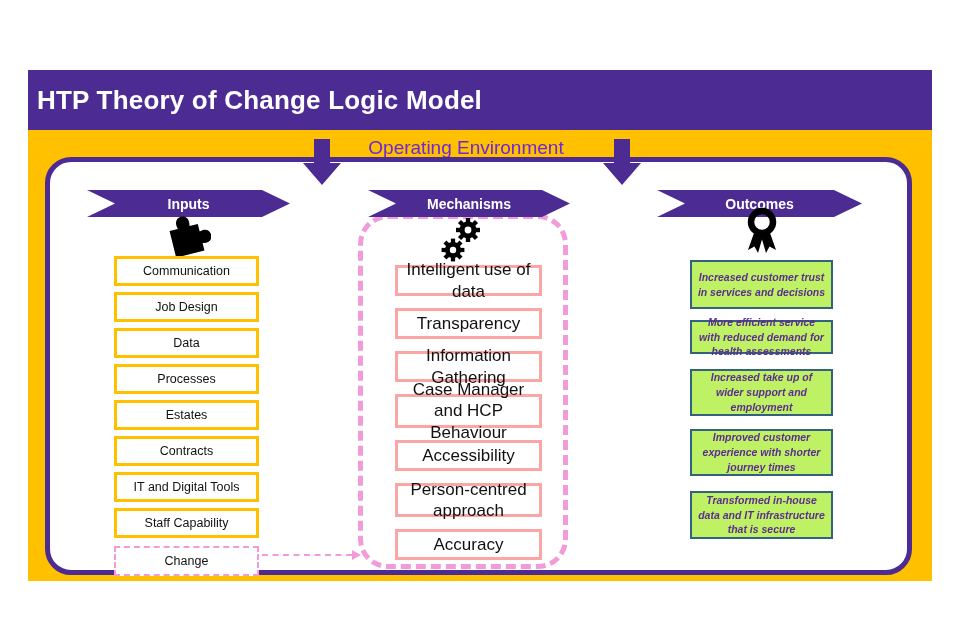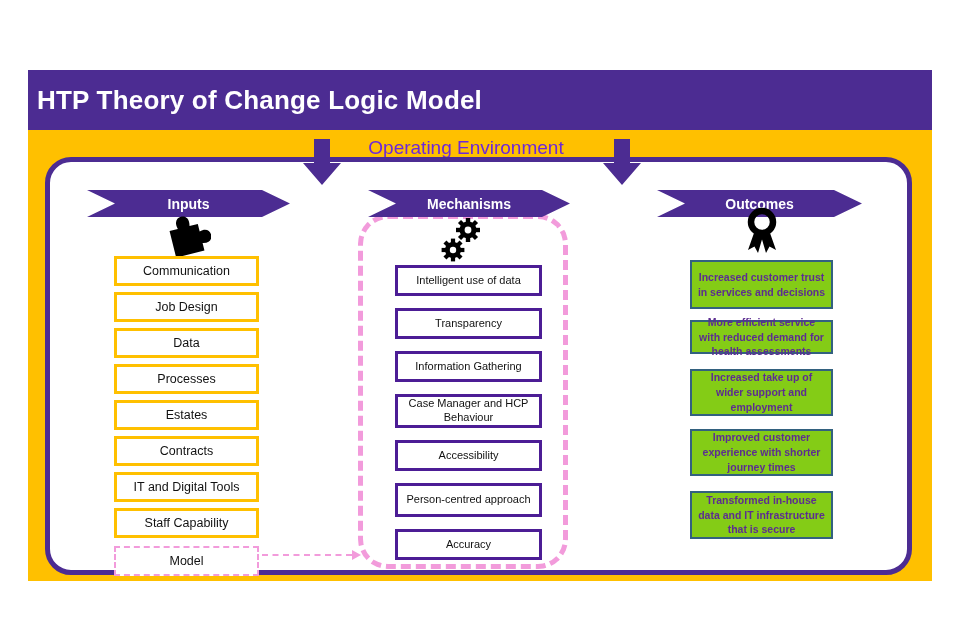--- a/index.html
+++ b/index.html
@@ -40,30 +40,30 @@
 
   .col { position:absolute; display:flex; flex-direction:column; z-index:3; }
 
   .col-inputs { left:64px; top:94px; width:145px; }
   .ibox { height:30px; margin-bottom:6px; background:#fff; border:3px solid #FFC000;
           display:flex; align-items:center; justify-content:center;
           font-size:12.5px; color:#111; text-align:center; }
   .ibox.policy { border:2.5px dashed #F29BDB; margin-top:2px; }
 
   .col-mech { left:345px; top:103px; width:147px; }
-  .mbox { margin-bottom:12px; background:#fff; border:3px solid #4c1d95;
+  .mbox { margin-bottom:12px; background:#fff; border:3px solid #fca5a5;
           display:flex; align-items:center; justify-content:center;
-          font-size:11px; color:#111; text-align:center; line-height:1.25; padding:1px 4px; }
+          font-size:17px; color:#111; text-align:center; line-height:1.25; padding:1px 4px; }
   .mbox.h1 { height:31px; }
   .mbox.h2 { height:34px; }
 
   .col-out { left:640px; top:98px; width:143px; }
-  .obox { background:#84cc16; border:2.5px solid #33617F; color:#5C2D91; font-weight:bold;
+  .obox { background:#bef264; border:2.5px solid #33617F; color:#5C2D91; font-weight:bold;
           font-size:10.5px; line-height:1.4; text-align:center;
-          display:flex; align-items:center; justify-content:center; padding:2px 5px; }
+          display:flex; align-items:center; justify-content:center; padding:2px 5px;font-style:italic; }
   .obox.o1 { height:49px; margin-bottom:11px; }
   .obox.o2 { height:34px; margin-bottom:15px; }
   .obox.o3 { height:47px; margin-bottom:13px; }
   .obox.o4 { height:47px; margin-bottom:15px; }
   .obox.o5 { height:48px; }
 
   .dashed-region { position:absolute; left:308px; top:52px; width:210px; height:355px;
                    border:5px dashed #F29BDB; border-radius:30px; z-index:1; }
 
   .connector { position:absolute; left:212px; top:392px; width:90px; height:0;
@@ -146,21 +146,21 @@
 
         <div class="col col-inputs">
           <div class="ibox">Communication</div>
           <div class="ibox">Job Design</div>
           <div class="ibox">Data</div>
           <div class="ibox">Processes</div>
           <div class="ibox">Estates</div>
           <div class="ibox">Contracts</div>
           <div class="ibox">IT and Digital Tools</div>
           <div class="ibox">Staff Capability</div>
-          <div class="ibox policy">Model</div>
+          <div class="ibox policy">Change</div>
         </div>
 
         <div class="col col-mech">
           <div class="mbox h1">Intelligent use of data</div>
           <div class="mbox h1">Transparency</div>
           <div class="mbox h1">Information Gathering</div>
           <div class="mbox h2">Case Manager and HCP Behaviour</div>
           <div class="mbox h1">Accessibility</div>
           <div class="mbox h2">Person-centred approach</div>
           <div class="mbox h1">Accuracy</div>

